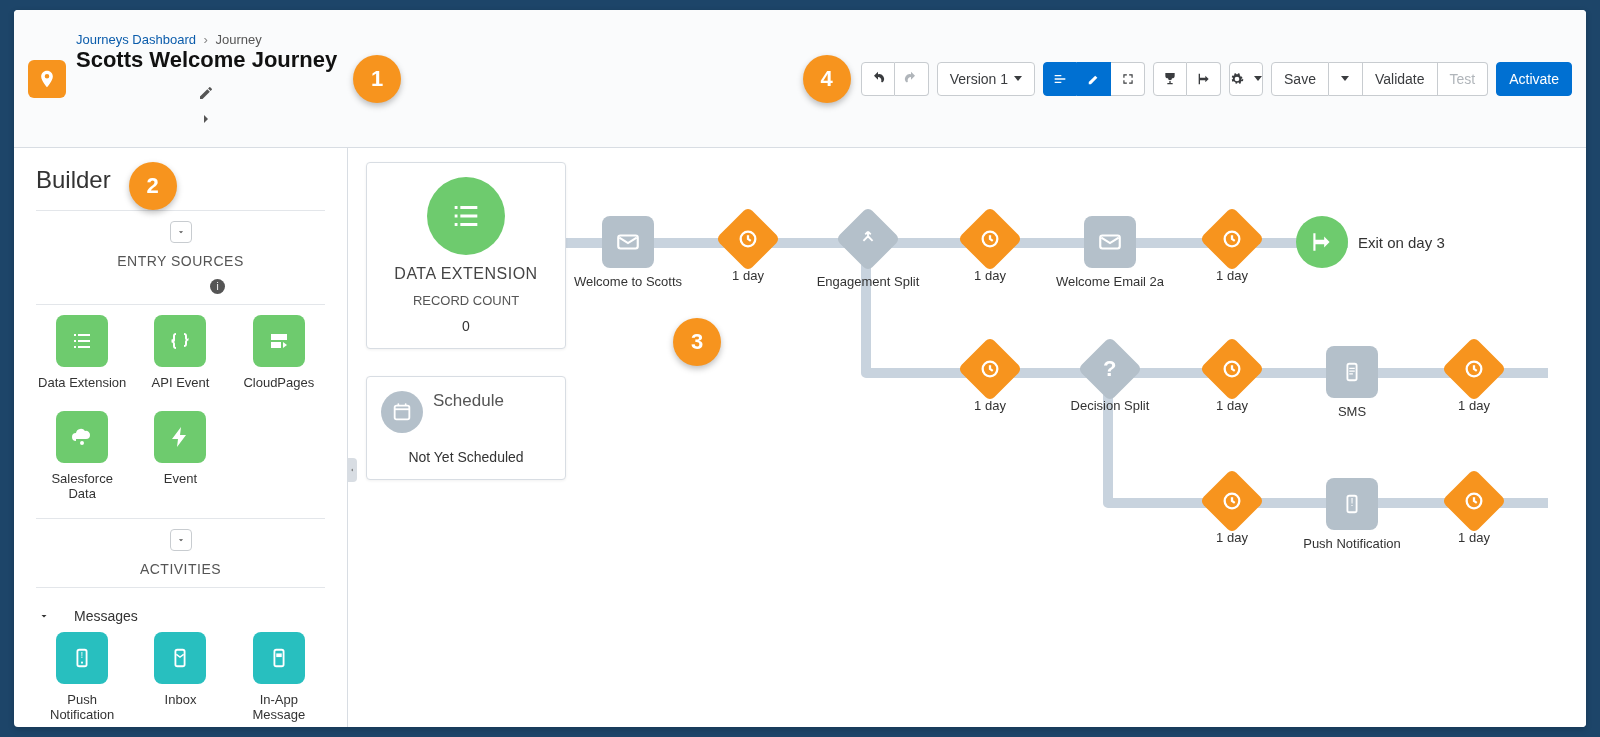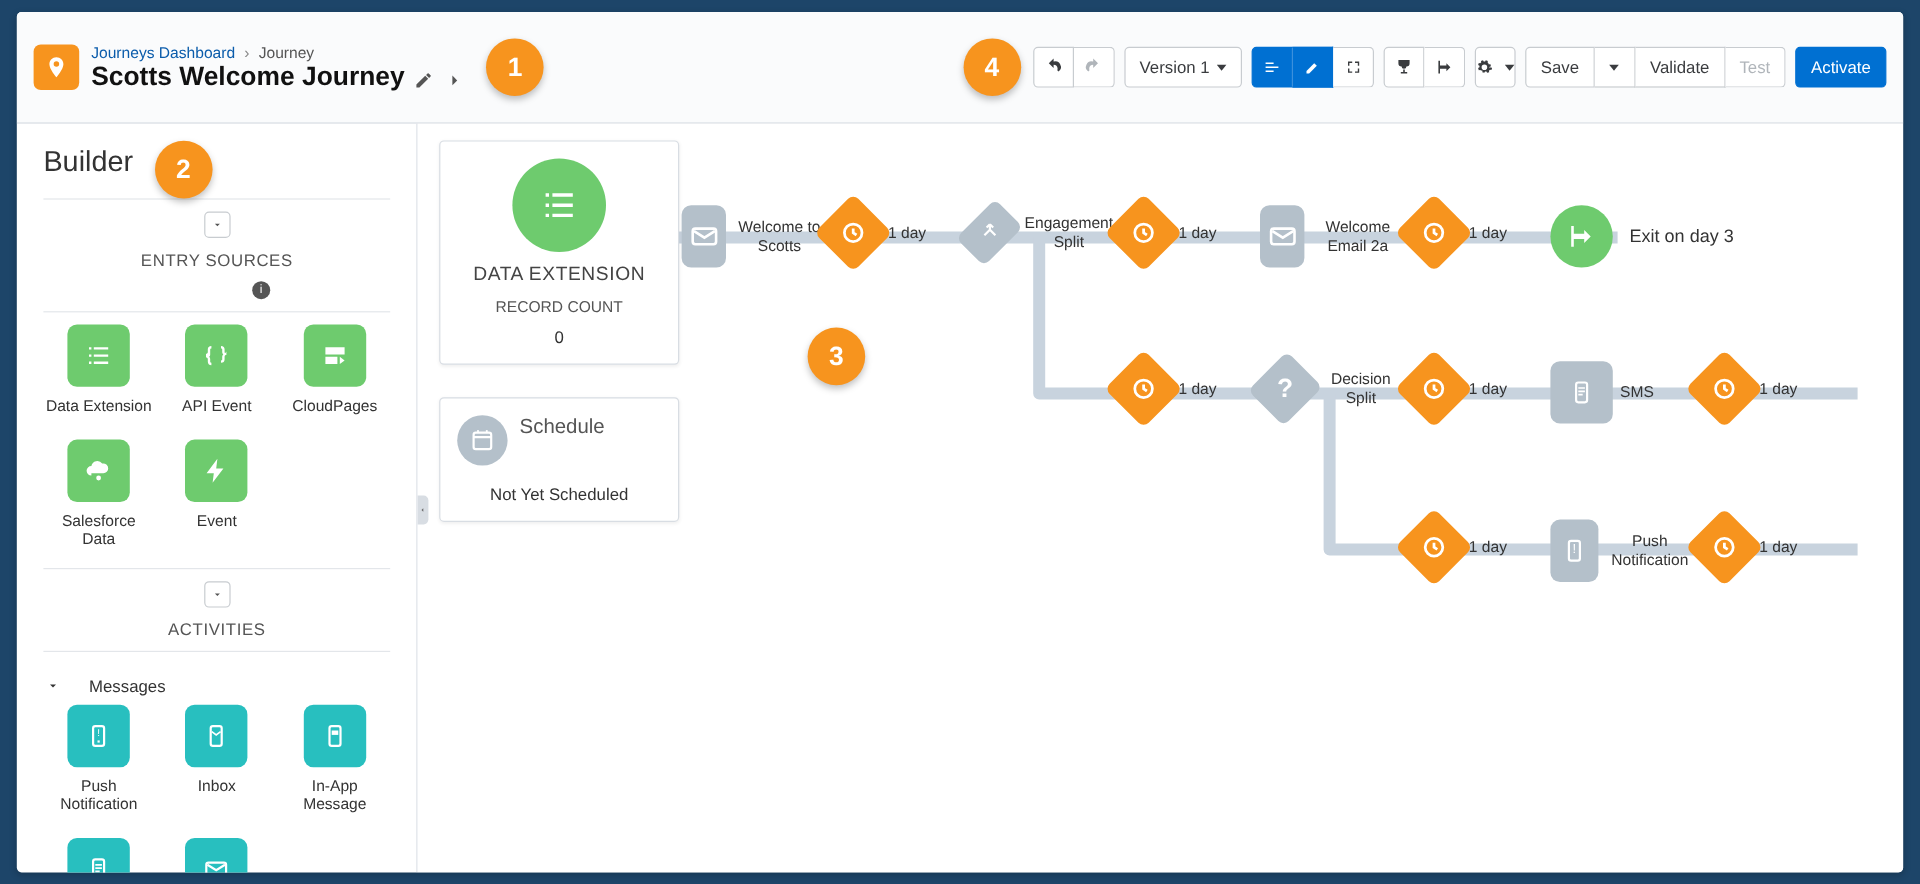--- a/index.html
+++ b/index.html
@@ -41,21 +41,21 @@
     color: #fff;
   }
   .breadcrumbs {
     display: flex; flex-direction: column; gap: 0;
   }
   .breadcrumb-line1 { font-size: 13px; color: #555; }
   .breadcrumb-line1 .link { color: #0b5cab; cursor: pointer; }
   .breadcrumb-line1 .sep { margin: 0 4px; color: #888; }
   .breadcrumb-line2 {
     font-size: 22px; font-weight: 700; color: #111;
-    display: flex; align-items: center; gap: 8px;
+    display: flex; align-items: center; gap: 8px; flex-direction: column;
   }
   .pencil-icon, .chevron-icon {
     width: 18px; height: 18px; color: #555;
   }
   .topbar-spacer { flex: 1; }
   .btn-group { display: flex; }
   .btn {
     background: #fff;
     border: 1px solid #c8ccd0;
     color: #3a3c3f;
@@ -205,21 +205,21 @@
     background: #b4c0ca; color: #fff;
     display: flex; align-items: center; justify-content: center;
   }
   .schedule-card .stitle { font-size: 17px; color: #555; }
   .schedule-card .status { font-size: 14px; color: #333; text-align: center; }
 
   
   .node {
     position: absolute;
     width: 120px;
-    display: flex; flex-direction: row; align-items: center; gap: 6px;
+    display: flex; flex-direction: column; align-items: center; gap: 6px;
     text-align: center;
   }
   .node .shape {
     width: 52px; height: 52px;
     display: flex; align-items: center; justify-content: center;
     color: #fff;
   }
   .node .shape.square { border-radius: 8px; }
   .node .shape.diamond {
     transform: rotate(45deg);

